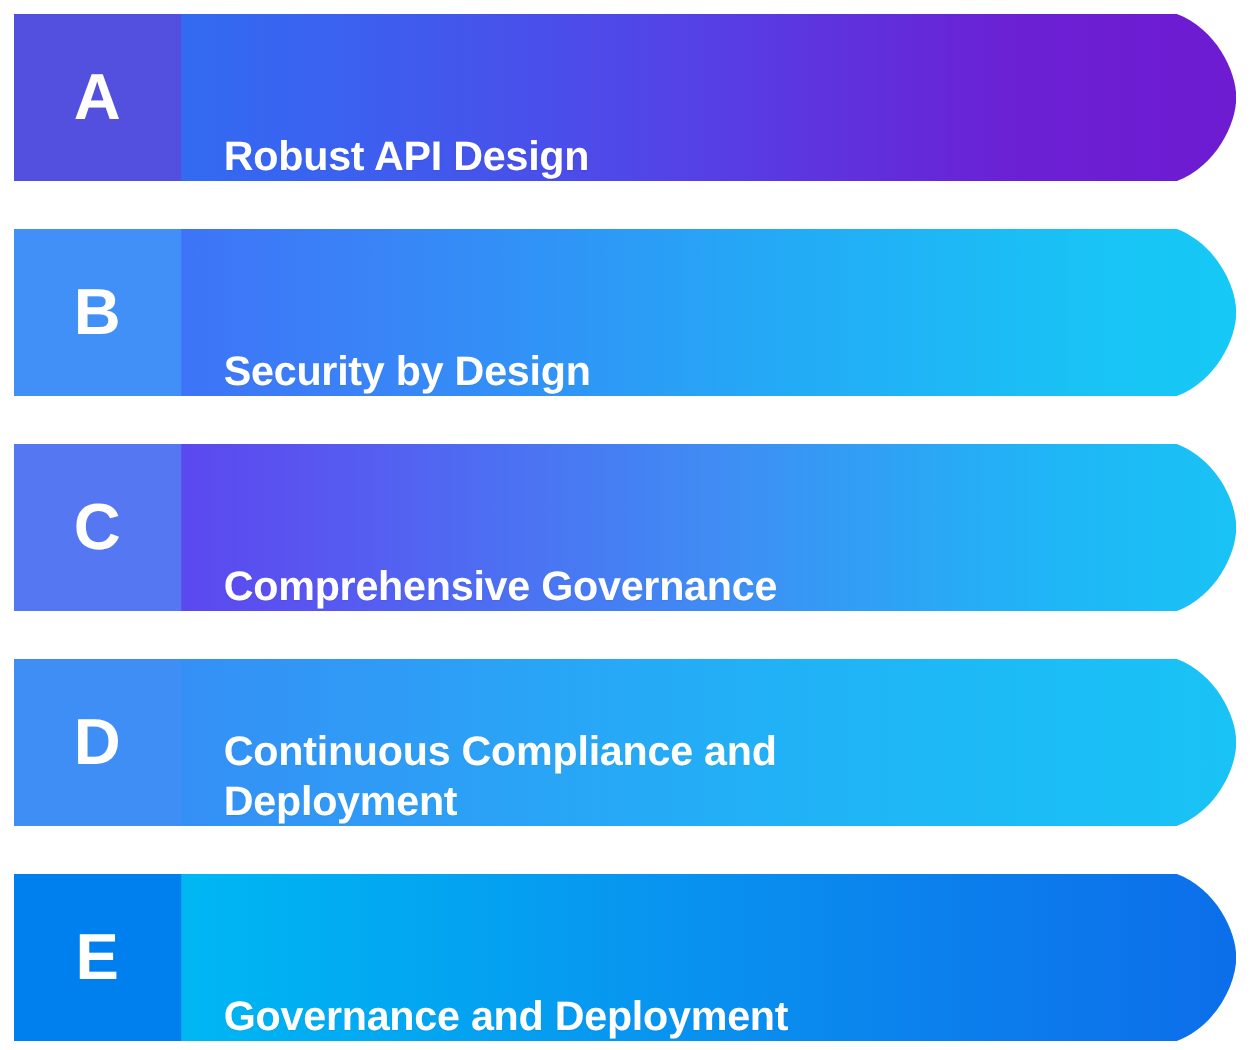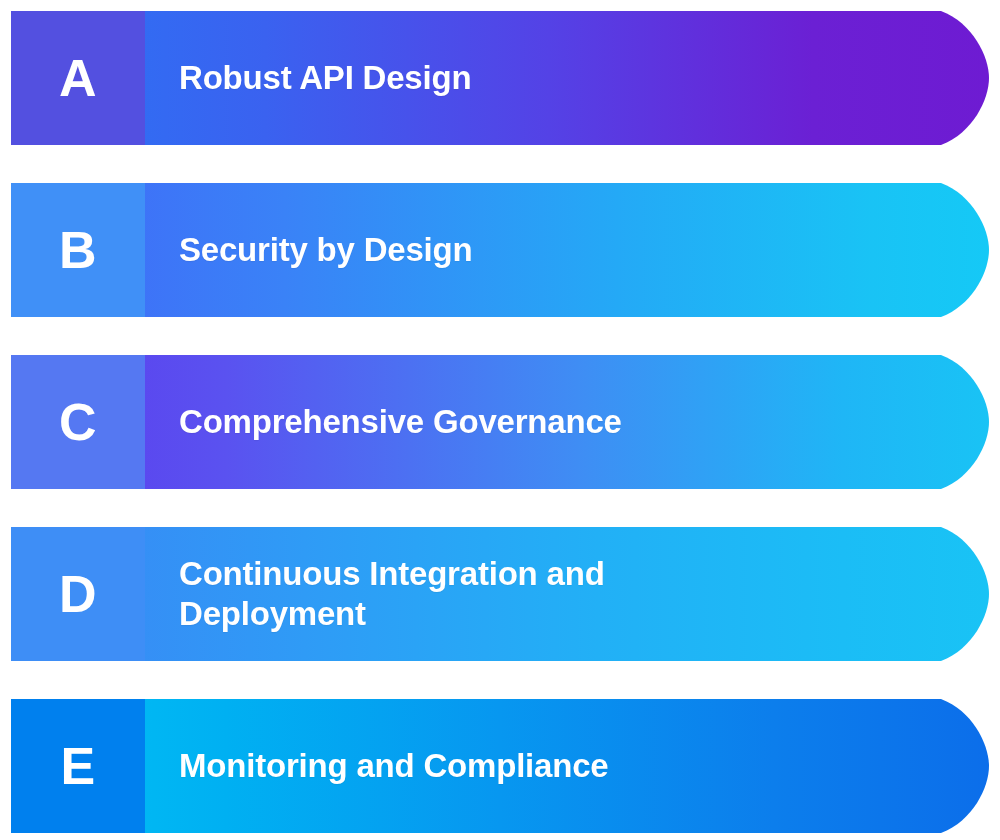--- a/index.html
+++ b/index.html
@@ -67,21 +67,21 @@
   }
 
   .bar-label-wrap {
     position: absolute;
     left: 168px;
     right: 60px;
     top: 0;
     bottom: 0;
     z-index: 2;
     display: flex;
-    align-items: center;
+    align-items: flex-end;
   }
 
   .bar-label {
     color: #ffffff;
     font-size: 33px;
     font-weight: 700;
     line-height: 1.22;
     letter-spacing: -0.2px;
     font-family: "Liberation Sans", sans-serif;
     white-space: pre-line;
@@ -156,31 +156,31 @@
     </div>
   </div>
 
   <div class="bar-row" id="row-d">
     <div class="bar-shape">
       <div class="bar-body"></div>
       <div class="bar-badge">
         <span class="badge-letter">D</span>
       </div>
       <div class="bar-label-wrap">
-        <span class="bar-label">Continuous Integration and
+        <span class="bar-label">Continuous Compliance and
 Deployment</span>
       </div>
     </div>
   </div>
 
   <div class="bar-row" id="row-e">
     <div class="bar-shape">
       <div class="bar-body"></div>
       <div class="bar-badge">
         <span class="badge-letter">E</span>
       </div>
       <div class="bar-label-wrap">
-        <span class="bar-label">Monitoring and Compliance</span>
+        <span class="bar-label">Governance and Deployment</span>
       </div>
     </div>
   </div>
 
 </div>
 
 </body></html>

